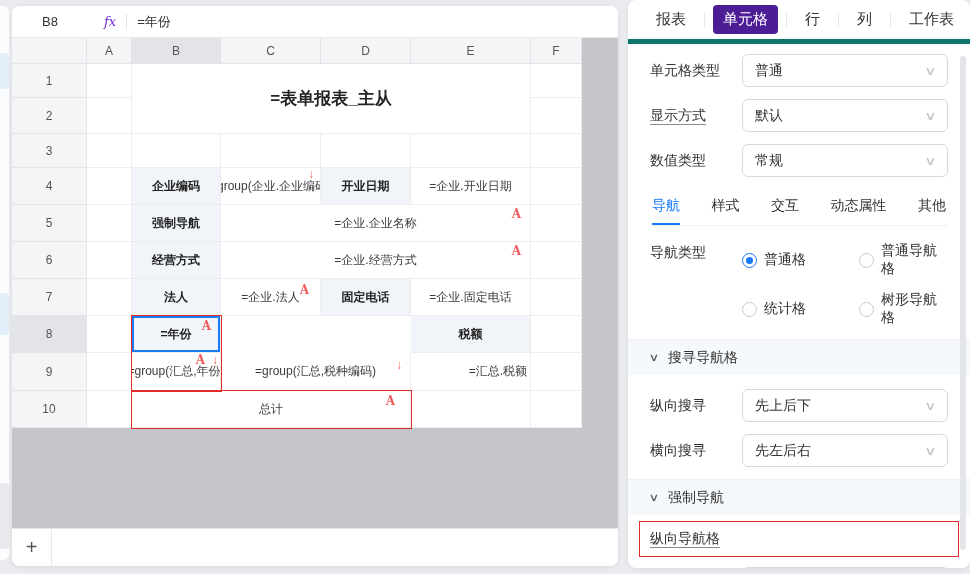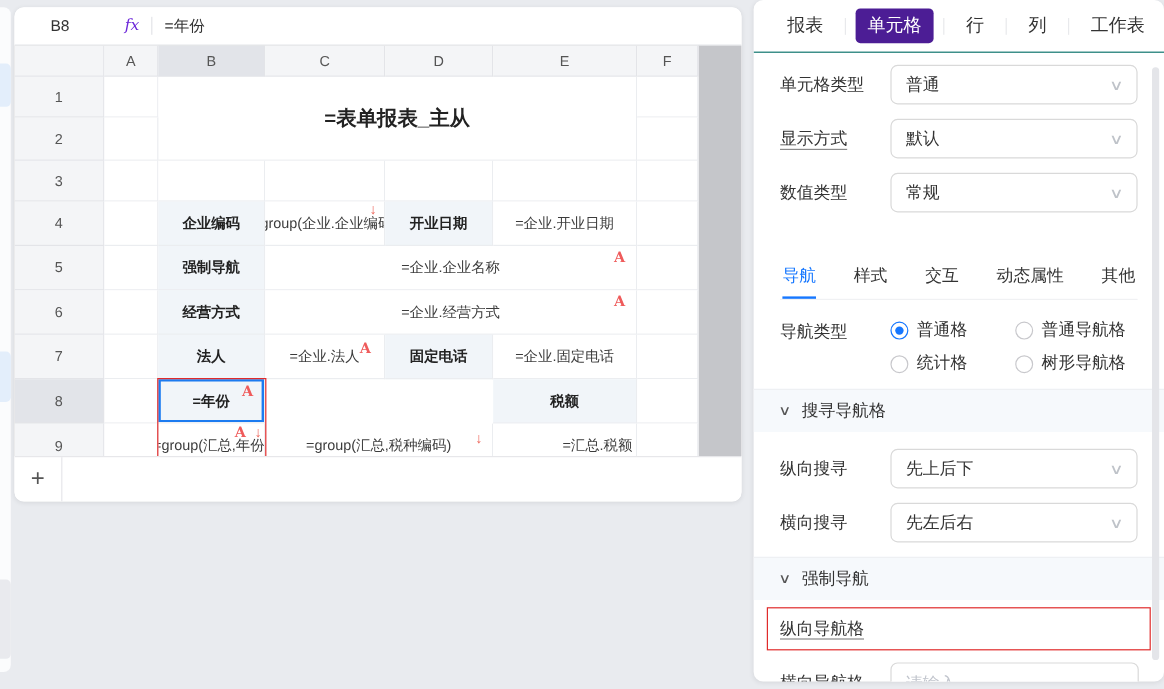--- a/index.html
+++ b/index.html
@@ -4,21 +4,21 @@
 <style>
   * { margin:0; padding:0; box-sizing:border-box; }
   html,body { width:970px; height:574px; }
   body { font-family:"Liberation Sans","DejaVu Sans",sans-serif; background:#e9ebef; position:relative; overflow:hidden; color:#333; }
 
   
   .edge-strip { position:absolute; left:0; top:6px; width:9px; height:554px; background:#fbfcfd; border-radius:0 6px 6px 0; }
   .edge-seg { position:absolute; left:0; width:9px; border-radius:0 4px 4px 0; }
 
   
-  .canvas-card { position:absolute; left:12px; top:6px; width:606px; height:412px; background:#fff; border-radius:8px; box-shadow:0 1px 4px rgba(0,0,0,.08); overflow:hidden; display:flex; flex-direction:column; }
+  .canvas-card { position:absolute; left:12px; top:6px; width:606px; height:560px; background:#fff; border-radius:8px; box-shadow:0 1px 4px rgba(0,0,0,.08); overflow:hidden; display:flex; flex-direction:column; }
 
   .formula-bar { height:32px; display:flex; align-items:center; border-bottom:1px solid #e8eaed; flex:none; background:#fff; }
   .cell-ref { width:76px; text-align:center; font-size:13px; color:#333; }
   .fx { font-family:"DejaVu Serif",serif; font-style:italic; font-size:13px; color:#6d28d9; margin-left:16px; }
   .fdiv { width:1px; height:15px; background:#e3e4e8; margin:0 10px; }
   .formula-text { font-size:13px; color:#333; }
 
   .grid-wrap { position:relative; flex:1; background:#c5c6ca; overflow:hidden; }
   .grid { display:grid; grid-template-columns:75px 45px 89px 100px 90px 120px 51px; grid-template-rows:26px 34px 36px 34px 37px 37px 37px 37px 37px 38px 37px; width:570px; background:#fff; }
   .cell { border-right:1px solid #ebedf0; border-bottom:1px solid #ebedf0; display:flex; align-items:center; justify-content:center; font-size:12px; color:#3c3c3c; position:relative; overflow:hidden; white-space:nowrap; background:#fff; }
@@ -33,41 +33,41 @@
   .ar { position:absolute; font-size:12px; color:#ee6a5f; font-weight:bold; line-height:1; }
 
   .redbox { position:absolute; border:1px solid #e02b2b; pointer-events:none; }
 
   .sheet-bar { height:38px; border-top:1px solid #e7e7ea; display:flex; align-items:stretch; background:#fff; flex:none; }
   .sheet-tab { width:78px; display:flex; align-items:center; justify-content:center; font-size:14px; color:#2b7cf7; border-right:1px solid #e7e7ea; }
   .add-btn { width:40px; display:flex; align-items:center; justify-content:center; font-size:20px; color:#555; border-right:1px solid #e7e7ea; }
 
   
   .panel { position:absolute; left:628px; top:0; width:342px; height:568px; background:#fff; border-radius:8px; box-shadow:0 1px 4px rgba(0,0,0,.08); overflow:hidden; }
-  .ptabs { height:44px; display:flex; align-items:center; padding:0 18px; border-bottom:1px solid #0f766e; }
+  .ptabs { height:44px; display:flex; align-items:center; padding:0 18px; border-bottom:5px solid #0f766e; }
   .ptab { font-size:15px; color:#333; padding:5px 10px; border-radius:4px; flex:none; }
   .ptab.active { background:#4c1d95; color:#fff; }
   .pdiv { width:1px; height:14px; background:#e8e9ec; margin:0 8px; flex:none; }
   .pbody { padding:10px 22px 0 22px; }
   .frow { display:flex; align-items:center; margin-bottom:12px; }
   .flabel { width:92px; flex:none; font-size:14px; color:#333; }
   .u { text-decoration:underline; text-underline-offset:4px; text-decoration-color:#8a8a8a; }
   .fctl { flex:1; height:33px; border:1px solid #d9d9d9; border-radius:6px; display:flex; align-items:center; padding:0 12px; font-size:14px; color:#333; background:#fff; }
   .fctl .chev { margin-left:auto; color:#bfc3c9; font-size:12px; transform:scaleX(1.4); }
   input.fctl { outline:none; }
   input.fctl::placeholder { color:#c0c4cc; }
 
   .subtabs { display:flex; align-items:center; justify-content:space-between; margin:14px 0 0 0; border-bottom:1px solid #f0f1f3; padding-bottom:0; }
-  .subtab { font-size:14px; color:#333; padding:6px 2px 10px 2px; position:relative;margin-top:24px; }
+  .subtab { font-size:14px; color:#333; padding:6px 2px 10px 2px; position:relative; }
   .subtab.active { color:#1677ff; }
   .subtab.active::after { content:""; position:absolute; left:2px; right:2px; bottom:0; height:2px; background:#1677ff; }
 
   .radio-row { align-items:flex-start; margin-top:16px; }
   .radio-row .flabel { padding-top:2px; }
-  .rgrid { flex:1; display:grid; grid-template-columns:104px 1fr; row-gap:10px; }
+  .rgrid { flex:1; display:grid; grid-template-columns:104px 1fr; row-gap:10px;gap:13px; }
   .ropt { display:flex; align-items:center; font-size:14px; color:#333; }
   .rdot { width:15px; height:15px; border-radius:50%; border:1px solid #c8c8cc; margin-right:7px; flex:none; display:flex; align-items:center; justify-content:center; background:#fff; }
   .rdot.on { border-color:#1677ff; }
   .rdot.on::after { content:""; width:7px; height:7px; border-radius:50%; background:#1677ff; }
 
   .sect { display:flex; align-items:center; height:36px; margin:10px -22px 6px -22px; padding:0 22px; background:#f6f9fc; font-size:14px; color:#333; border-top:1px solid #eef0f3; }
   .sect .sc { font-size:11px; color:#555; margin-right:10px; transform:scaleX(1.35); }
 
   .redwrap { border:1px solid #e02b2b; margin:4px -11px 10px -11px; padding:8px 10px; }
   .redwrap .frow { margin-bottom:0; }

